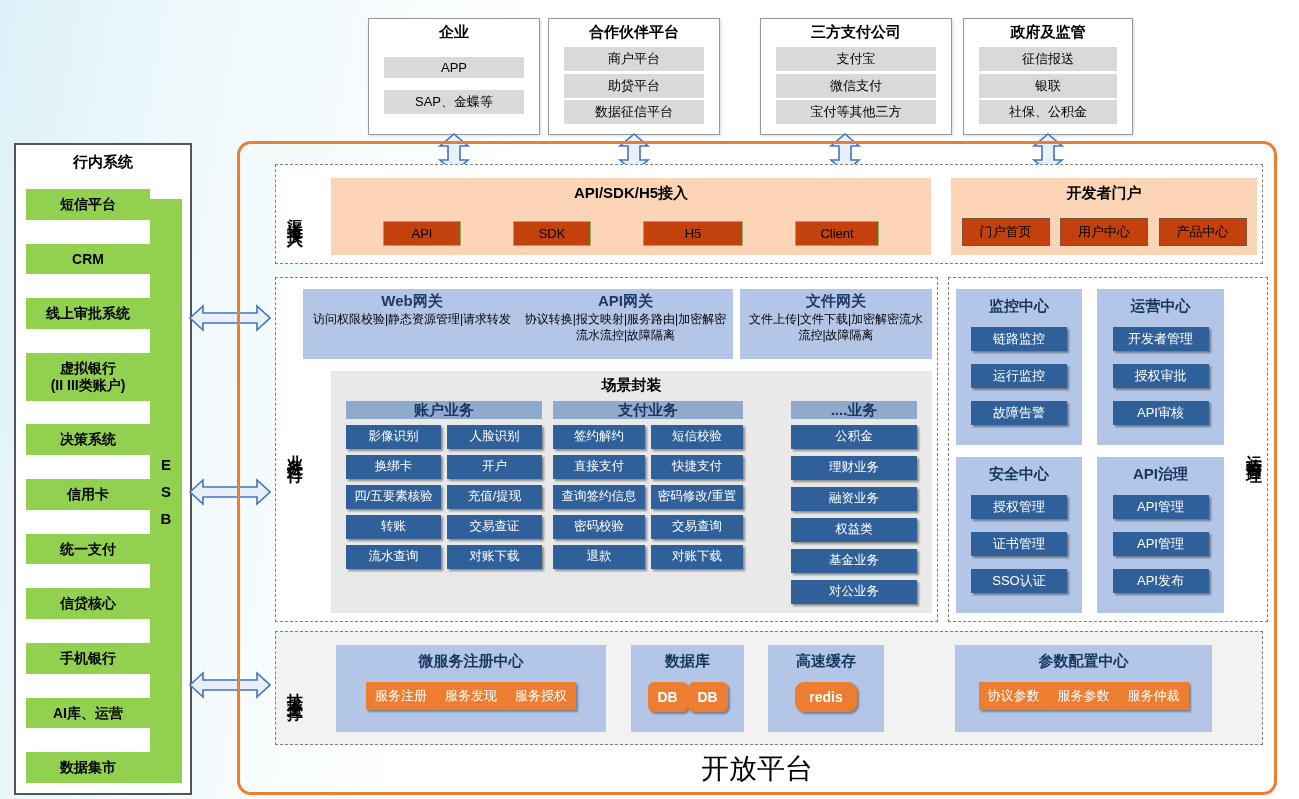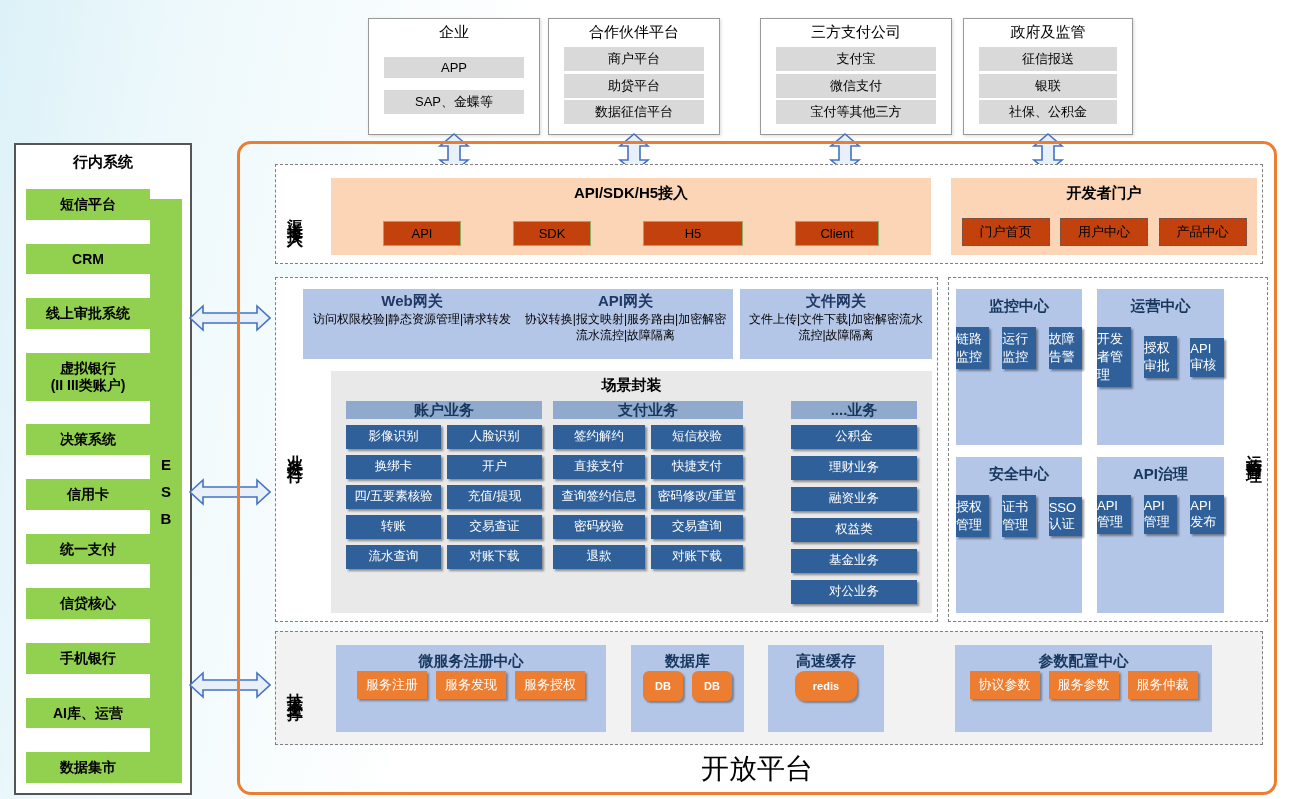--- a/index.html
+++ b/index.html
@@ -3,21 +3,21 @@
 <meta charset="utf-8">
 <style>
   *{margin:0;padding:0;box-sizing:border-box}
   body{font-family:"Liberation Sans","DejaVu Sans",sans-serif;color:#000}
   #canvas{position:relative;width:1299px;height:799px;overflow:hidden;
     background:linear-gradient(100deg,#dcf1f8 0%,#ecf8fb 12%,#ffffff 38%)}
 
   
   .ext-box{position:absolute;top:18px;height:117px;background:#fff;border:1px solid #999;
     box-shadow:1px 1px 3px rgba(0,0,0,.15);display:flex;flex-direction:column}
-  .ext-title{text-align:center;font-size:15px;font-weight:normal;padding-top:4px}
+  .ext-title{text-align:center;font-size:15px;font-weight:bold;padding-top:4px}
   .ext-items{flex:1;display:flex;flex-direction:column;justify-content:space-evenly;padding:2px 15px 7px}
   .ext-item{background:#D9D9D9;font-size:13px;text-align:center;padding:3px 0}
 
   .arr{position:absolute}
 
   
   #sidebar{position:absolute;left:14px;top:143px;width:178px;height:652px;background:#fff;border:2px solid #555}
   .sb-title{text-align:center;font-size:15px;font-weight:bold;padding-top:8px}
   .sb-items{position:absolute;left:10px;top:44px;bottom:10px;width:124px;display:flex;flex-direction:column;justify-content:space-between}
   .sb-item{background:#92D050;font-size:14px;font-weight:bold;text-align:center;padding:7px 2px;white-space:pre-line;line-height:1.2}
@@ -44,30 +44,30 @@
   .sc-title{text-align:center;font-size:15px;font-weight:bold;padding-top:5px}
   .group{position:absolute;top:30px}
   .g-header{height:18px;background:#8FAACC;color:#17375E;font-size:15px;font-weight:bold;display:flex;align-items:center;justify-content:center}
   .g-grid{display:grid;grid-template-columns:1fr 1fr;gap:6px;margin-top:6px}
   .g-grid.single{grid-template-columns:1fr;gap:7px}
   .g-item{background:#30609A;color:#fff;font-size:12.5px;min-height:24px;display:flex;align-items:center;justify-content:center;
     text-align:center;line-height:1.25;padding:2px 1px;box-shadow:2px 2px 2px rgba(0,0,0,.4)}
 
   .cp{position:absolute;background:#B4C6E7}
   .cp-title{text-align:center;font-size:15px;font-weight:bold;color:#17375E;padding-top:8px}
-  .cp-items{display:flex;flex-direction:row;align-items:center;gap:13px;margin-top:11px}
+  .cp-items{display:flex;flex-direction:column;align-items:center;gap:13px;margin-top:11px}
   .cp-item{width:96px;background:#30609A;color:#fff;font-size:13px;display:flex;align-items:center;justify-content:center;
     padding:3px 0;box-shadow:2px 2px 2px rgba(0,0,0,.4)}
 
   #tech{background:#F2F2F2}
   .tp{position:absolute;background:#B4C6E7}
   .tp-title{text-align:center;font-size:15px;font-weight:bold;color:#17375E;padding-top:7px}
-  .tp-items{display:flex;justify-content:center;align-items:center;gap:9px;}
+  .tp-items{display:flex;justify-content:center;align-items:center;margin-top:11px}
   .orange-item{background:#ED7D31;color:#fff;font-size:13px;padding:5px 9px;box-shadow:2px 2px 2px rgba(0,0,0,.35)}
-  .db-chip{background:#ED7D31;color:#fff;font-size:11px;font-weight:bold;width:40px;height:30px;border-radius:6px;
+  .db-chip{background:#ED7D31;color:#fff;font-size:14px;font-weight:bold;width:40px;height:30px;border-radius:6px;
     display:flex;align-items:center;justify-content:center;box-shadow:2px 2px 2px rgba(0,0,0,.35)}
   .redis-chip{width:62px;border-radius:9px}
 
   #main-title{position:absolute;left:237px;top:750px;width:1040px;text-align:center;font-size:28px;font-weight:500}
 </style>
 </head>
 <body>
 
 <div id="canvas">
 

